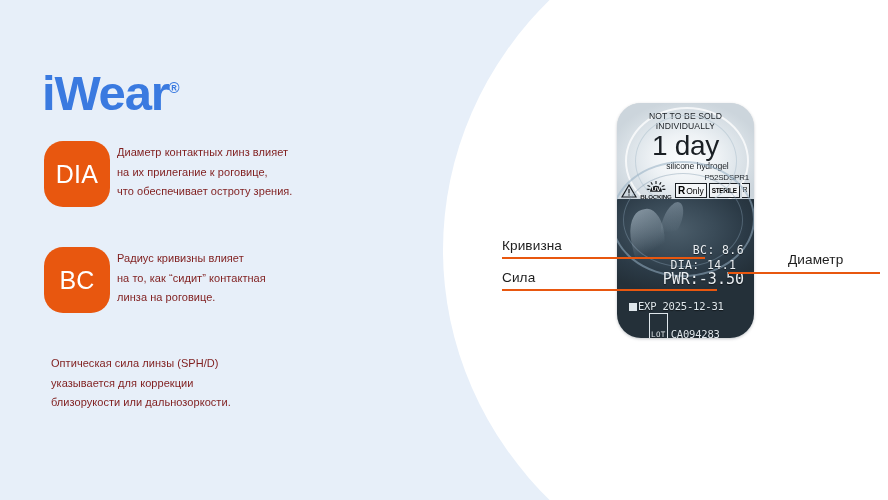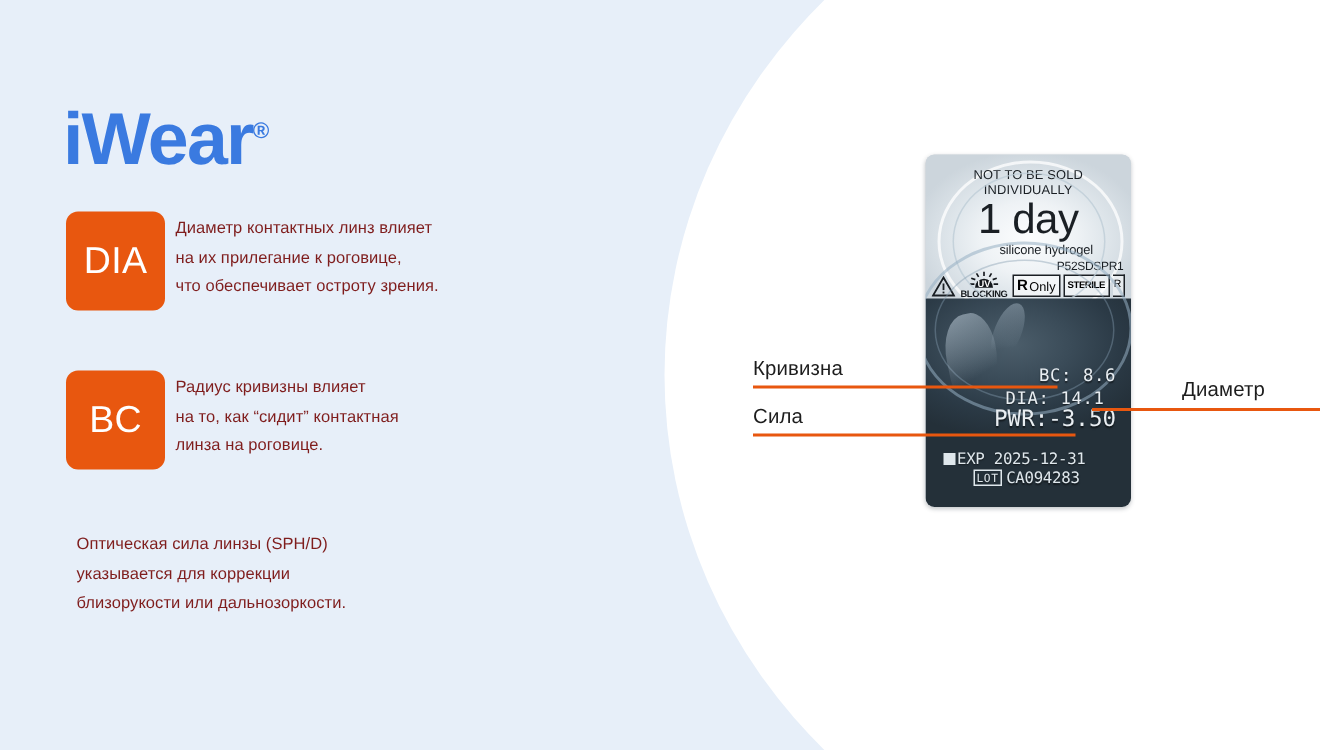--- a/index.html
+++ b/index.html
@@ -66,21 +66,21 @@
     display: flex;
     align-items: flex-start;
   }
   #row-dia { top: 141px; }
   #row-bc  { top: 247px; }
   #row-sph { top: 352px; }
 
   .badge {
     width: 66px;
     height: 66px;
-    border-radius: 8px;
+    border-radius: 19px;
     background: #e8570f;
     color: #ffffff;
     display: flex;
     align-items: center;
     justify-content: center;
     font-size: 25px;
     font-weight: normal;
     letter-spacing: 0.2px;
     flex: 0 0 auto;
     box-sizing: border-box;
@@ -97,21 +97,21 @@
     letter-spacing: 0.05px;
   }
 
   
   #blister {
     position: absolute;
     left: 617px;
     top: 103px;
     width: 137px;
     height: 235px;
-    border-radius: 6px;
+    border-radius: 24px;
     overflow: hidden;
     background: #cfd6dc;
     box-shadow: 0 1px 3px rgba(40,50,60,0.28);
   }
   #blister-top {
     position: absolute;
     left: 0; top: 0;
     width: 100%;
     height: 96px;
     background:
@@ -321,21 +321,21 @@
     font-family: "DejaVu Sans Mono", monospace;
     font-size: 10.5px;
     letter-spacing: -0.2px;
     text-shadow: 0 1px 1px rgba(0,0,0,0.5);
     white-space: nowrap;
   }
   #pk-lot .lotbox {
     display: inline-block;
     border: 1.1px solid #dfe7ec;
     font-size: 7.5px;
-    padding: 0 1px;
+    padding: 16px 1px;
     letter-spacing: 0.4px;
     vertical-align: 1px;
     margin-right: 3px;
   }
 
   
   .callout-label {
     position: absolute;
     font-size: 13.6px;
     color: #1d1d1d;

